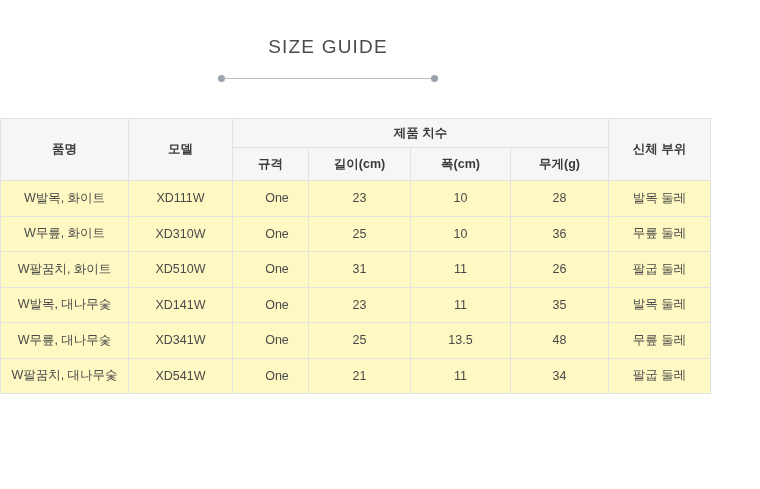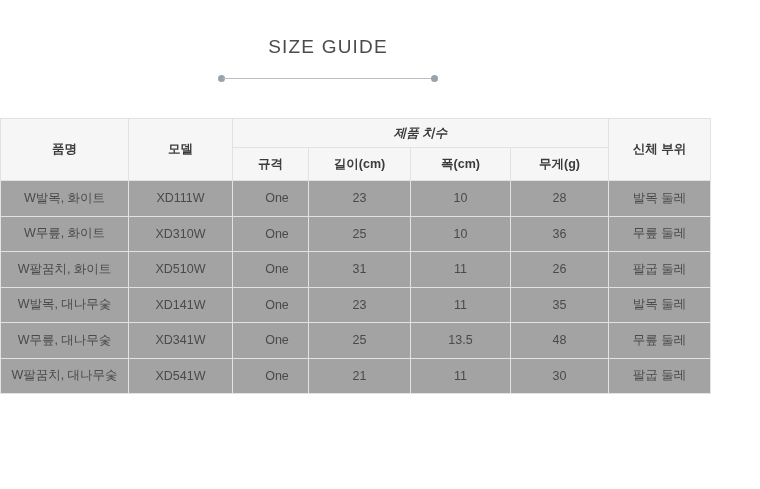--- a/index.html
+++ b/index.html
@@ -71,26 +71,26 @@
     font-weight: 400;
   }
   table.size-table thead th {
     background: #f6f6f6;
     color: #3b3b3b;
     font-weight: bold;
     font-size: 12.5px;
   }
   .th-name { height: 56px; font-family: Liberation Mono, monospace; }
   .th-model { height: 56px; margin-top: 36px; }
-  .th-group { height: 26px; font-style: italic; }
+  .th-group { height: 26px; }
   .th-sub { height: 30px; }
   .th-body { height: 56px; }
   table.size-table tbody td {
     height: 32.5px;
-    background: #a3a3a3;
+    background: #fef9c3;
   }
   td.col-name,
   td.col-model {
     color: #4a4a4a;
   }
   td.col-spec {
     text-align: left;
     padding-left: 14px;
     margin-top: 20px;
   }
@@ -185,20 +185,20 @@
           <td>13.5</td>
           <td>48</td>
           <td>무릎 둘레</td>
         </tr>
         <tr>
           <td class="col-name">W팔꿈치, 대나무숯</td>
           <td class="col-model">XD541W</td>
           <td class="col-spec">One</td>
           <td>21</td>
           <td>11</td>
-          <td>30</td>
+          <td>34</td>
           <td>팔굽 둘레</td>
         </tr>
       </tbody>
     </table>
   </div>
 
 </div>
 
 </body></html>

